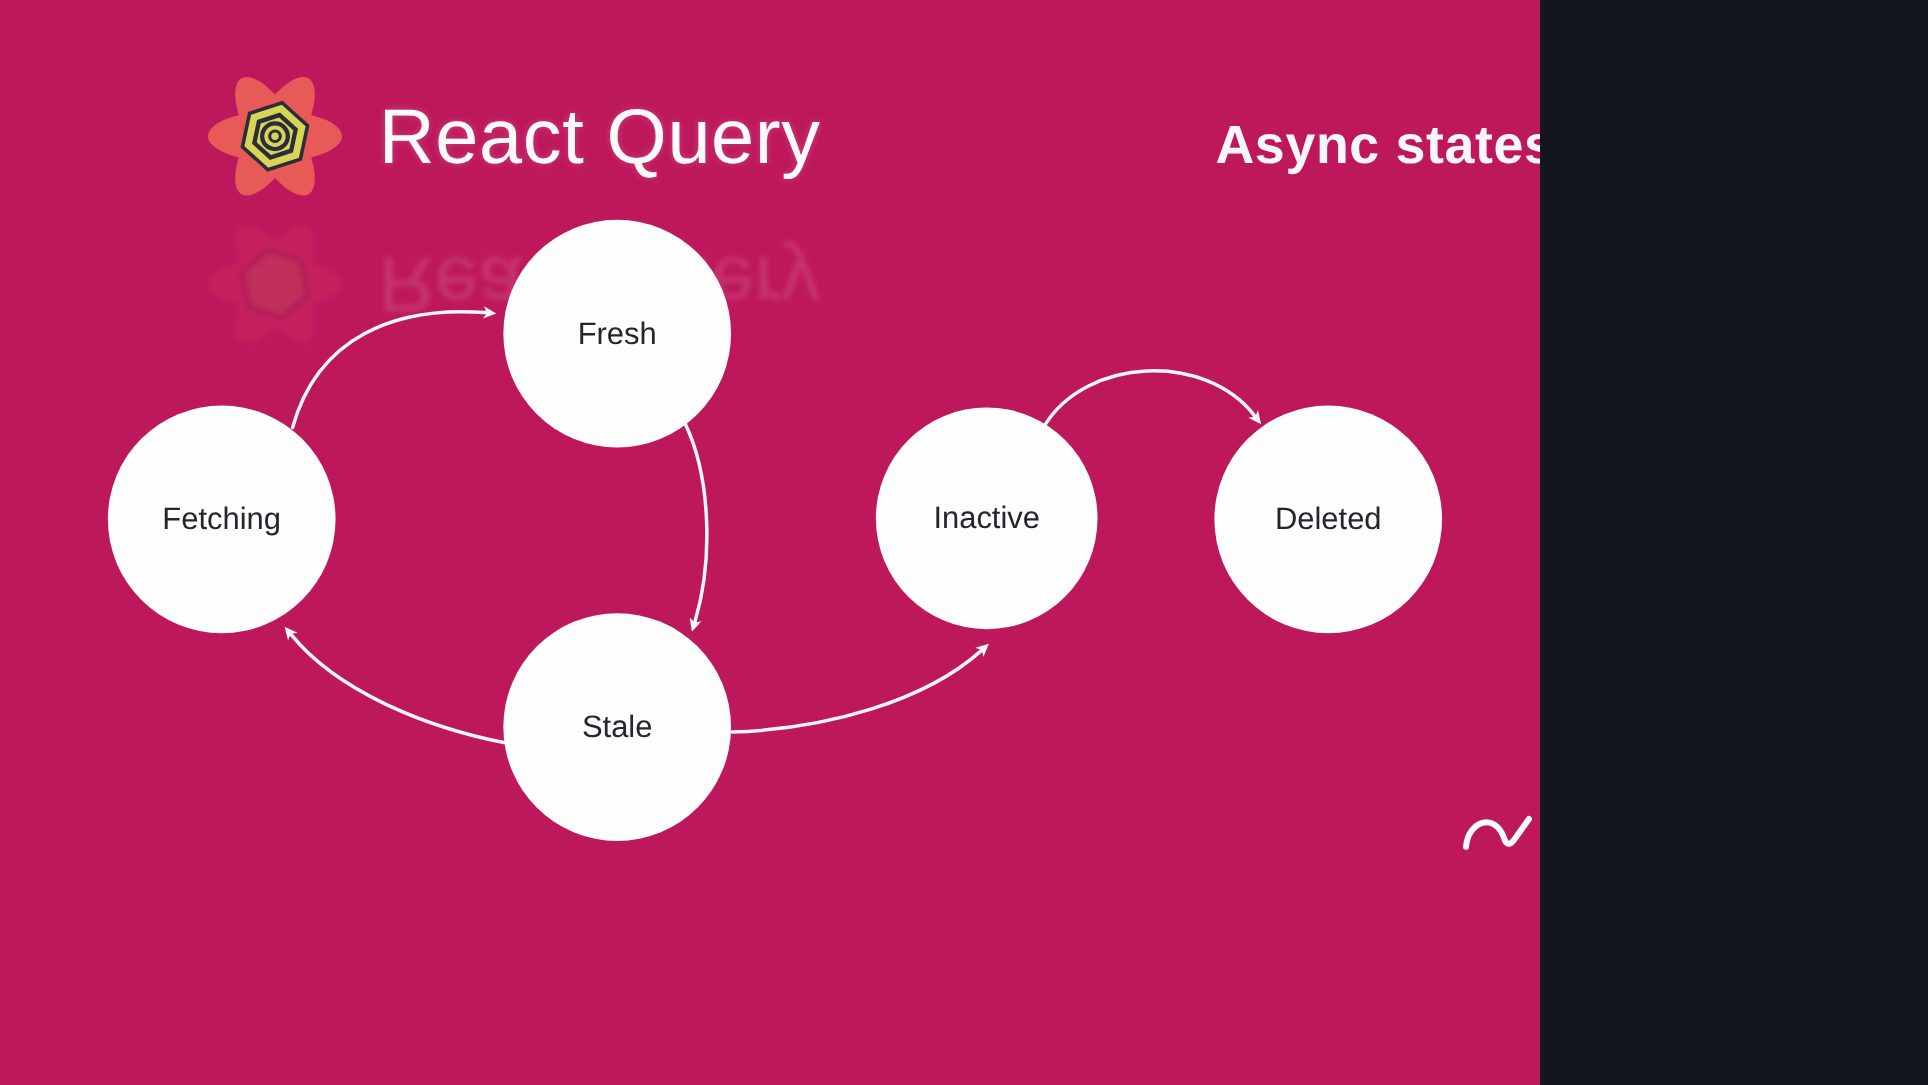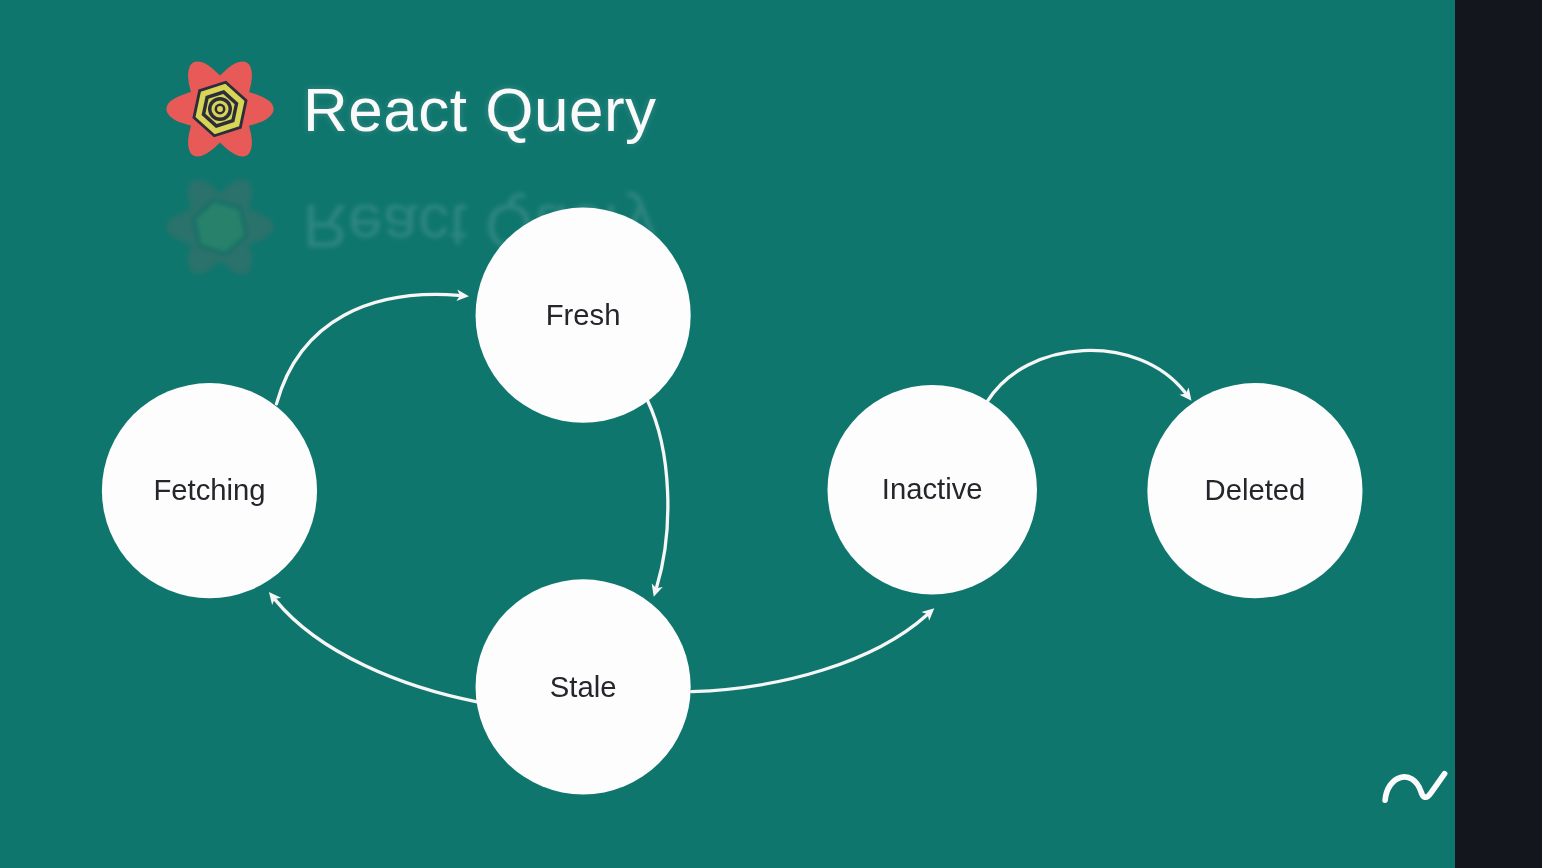--- a/index.html
+++ b/index.html
@@ -1,20 +1,20 @@
 <!DOCTYPE html>
 <html><head>
 <meta charset="utf-8">
 <style>
   html, body { margin: 0; padding: 0; background: #14161d; }
   .stage {
     position: relative;
-    width: 1455px;
+    width: 1232px;
     height: 868px;
-    background: #0f766e;
+    background: #be185d;
     overflow: hidden;
     font-family: "Liberation Sans", sans-serif;
   }
 
   
   .brand-row {
     position: absolute;
     left: 163px;
     top: 50px;
     display: flex;
@@ -109,20 +109,21 @@
       <g>
         <ellipse cx="50" cy="50" rx="47" ry="17.5" fill="#e85a57"></ellipse>
         <ellipse cx="50" cy="50" rx="47" ry="17.5" fill="#e85a57" transform="rotate(60 50 50)"></ellipse>
         <ellipse cx="50" cy="50" rx="47" ry="17.5" fill="#e85a57" transform="rotate(120 50 50)"></ellipse>
         <polygon points="50,26 70.8,38 70.8,62 50,74 29.2,62 29.2,38" fill="#d8d455" stroke="#2b2e3a" stroke-width="2.5" transform="rotate(12 50 50)"></polygon>
       </g>
     </svg>
     <span class="brand-text">React Query</span>
   </div>
 
+  <div class="page-heading">Async states</div>
 
   <svg class="diagram-svg" viewBox="0 0 1542 868">
     <defs>
       <marker id="arrowhead" viewBox="0 0 12 12" refX="2" refY="6" markerWidth="4.2" markerHeight="4.2" orient="auto-start-reverse">
         <path d="M0.5,1 L11,6 L0.5,11 L3.2,6 Z" fill="#f6f6f6"></path>
       </marker>
     </defs>
 
     <path class="edge" marker-end="url(#arrowhead)" d="M 293,428 C 318,338 395,306 486,313"></path>
     <path class="edge" marker-end="url(#arrowhead)" d="M 686,424 C 712,478 714,562 696,622"></path>

